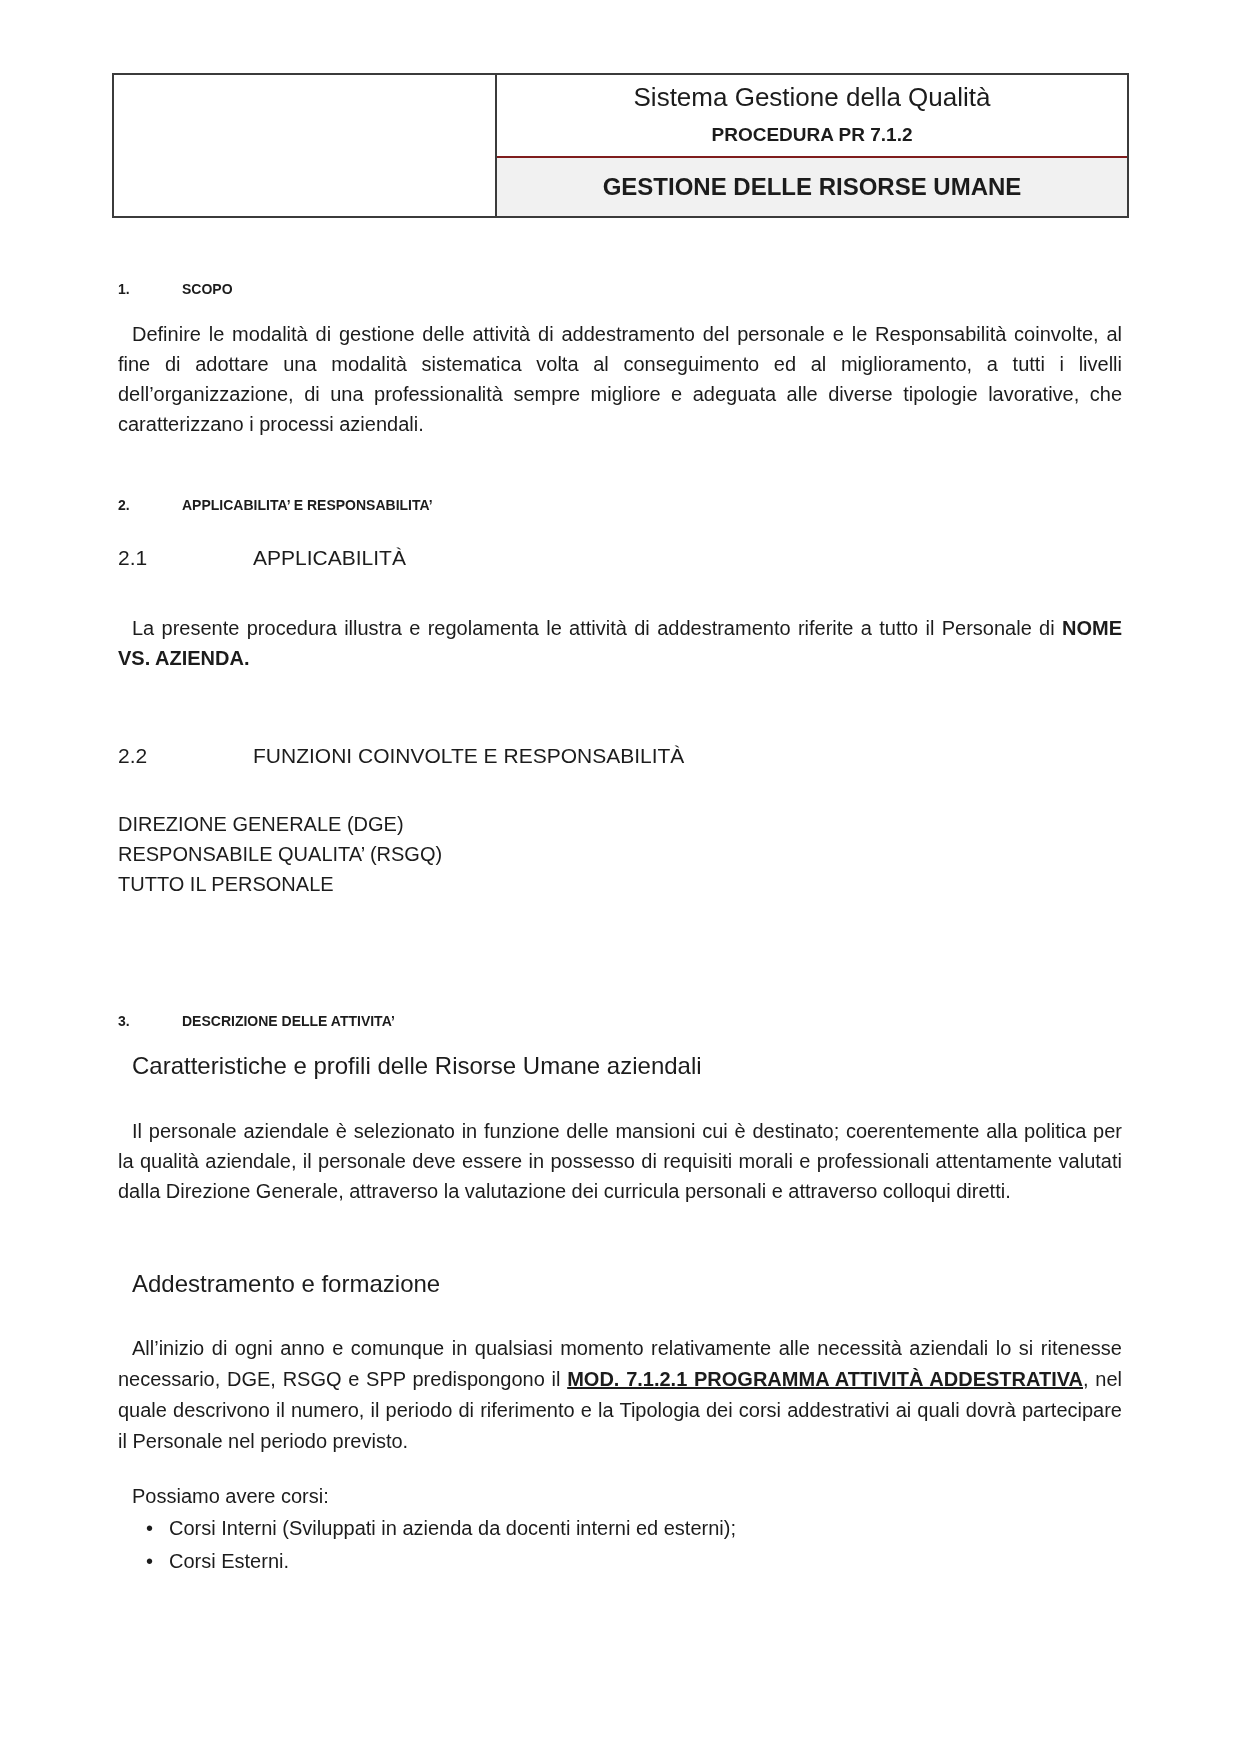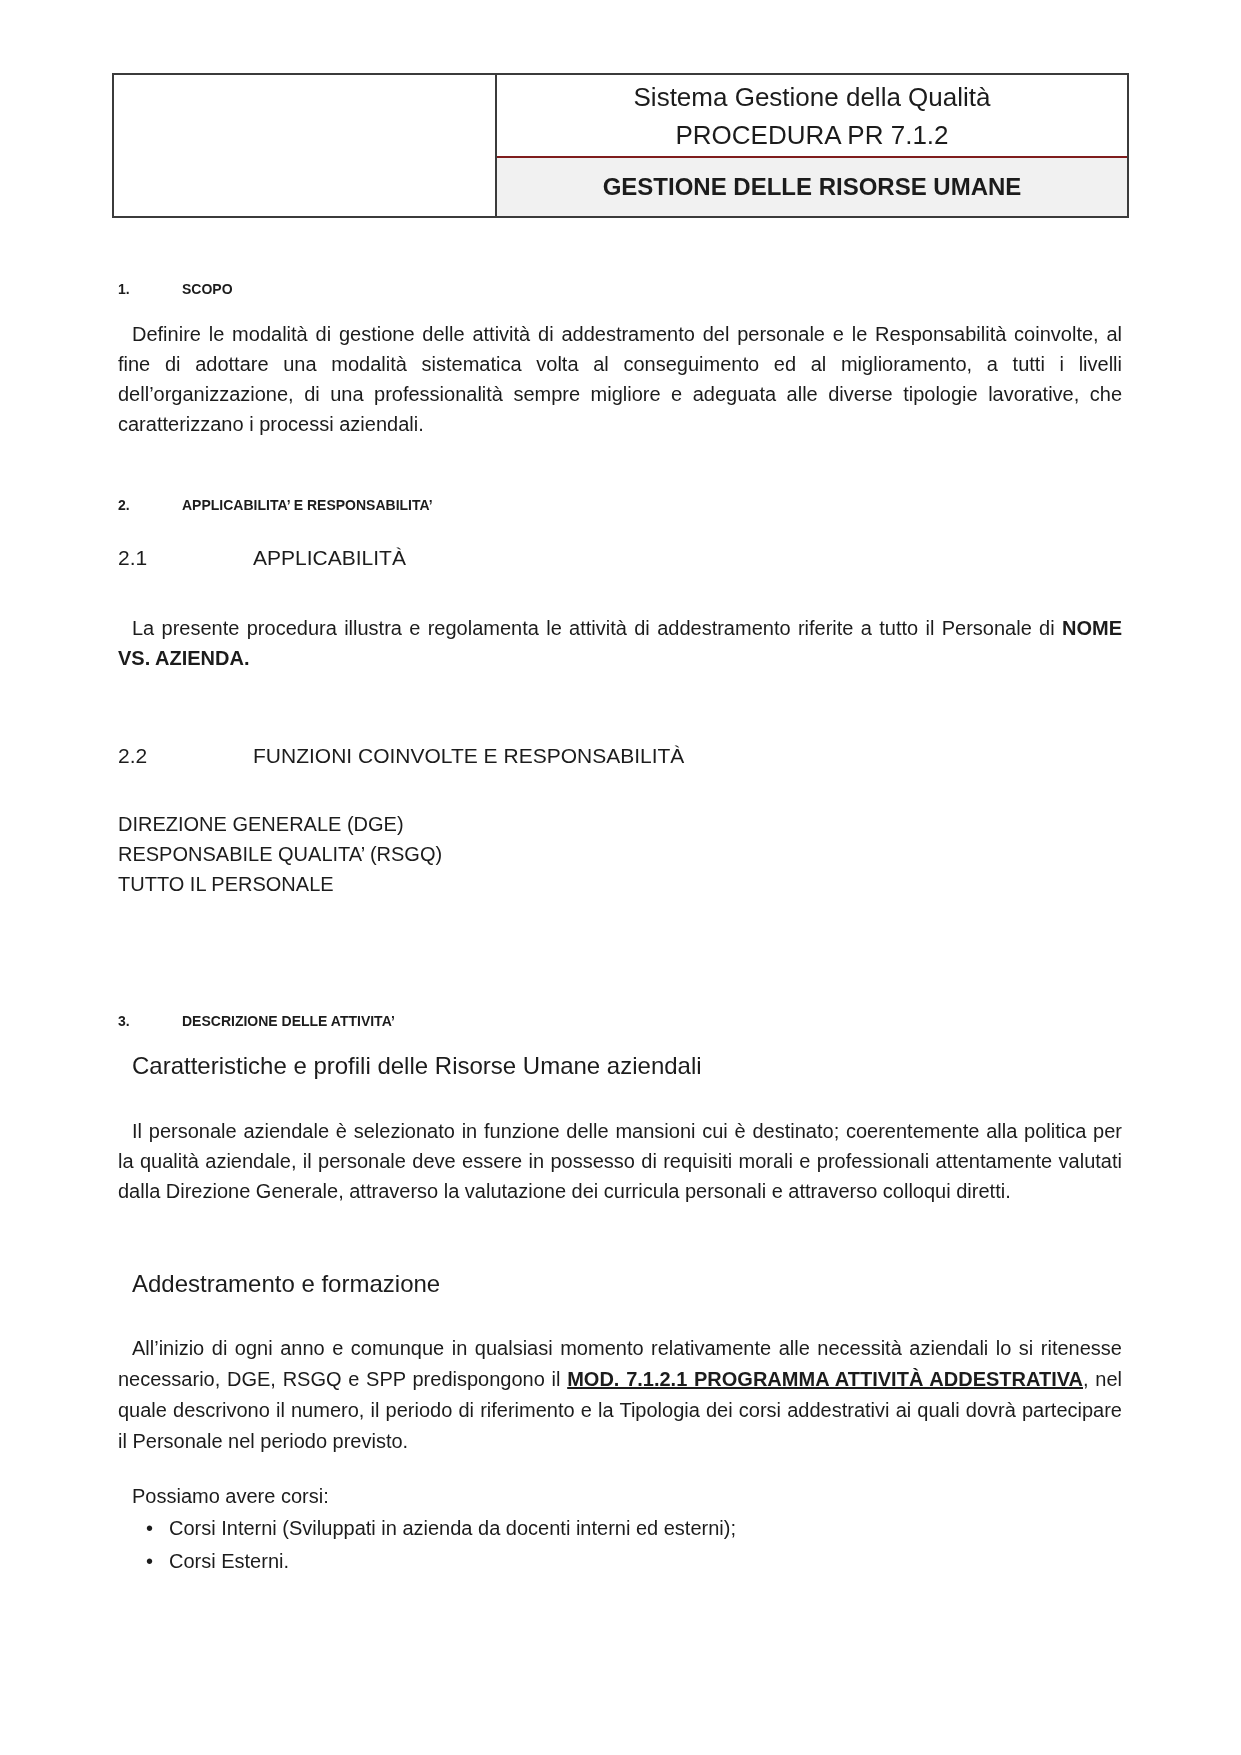--- a/index.html
+++ b/index.html
@@ -10,21 +10,21 @@
 
   
   .doc-header {
     position:absolute; left:112px; top:73px; width:1017px; height:145px;
     box-sizing:border-box; border:2px solid #3b3b3b; display:flex; background:#ffffff;
   }
   .logo-cell { width:383px; box-sizing:border-box; border-right:2px solid #3b3b3b; }
   .title-cell { flex:1; display:flex; flex-direction:column; }
   .title-main { height:81px; display:flex; flex-direction:column; justify-content:center; align-items:center; }
   .title-line1 { font-size:26px; line-height:38px; }
-  .title-line2 { font-size:26px; line-height:38px; font-weight:normal; }
+  .title-line2 { font-size:19px; line-height:38px; font-weight:bold; }
   .title-sub {
     flex:1; background:#f1f1f1; border-top:2px solid #7f1d1d;
     display:flex; align-items:center; justify-content:center;
     font-weight:bold; font-size:24px;
   }
 
   
   .sec-heading { position:absolute; left:118px; font-size:14px; font-weight:bold; line-height:30px; white-space:nowrap;margin-top:20px; }
   .sec-heading .num { display:inline-block; width:64px; }
   .sub-sec { position:absolute; left:118px; font-size:21px; font-weight:normal; line-height:30px; white-space:nowrap; }

